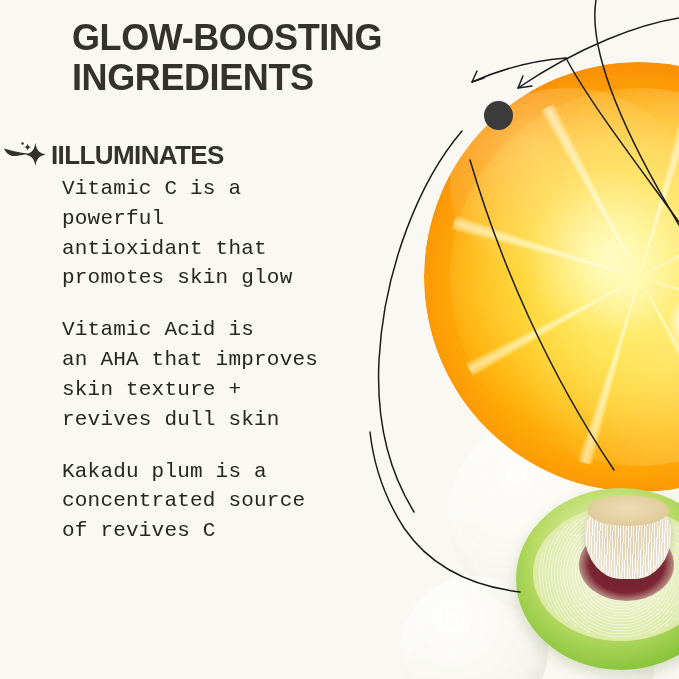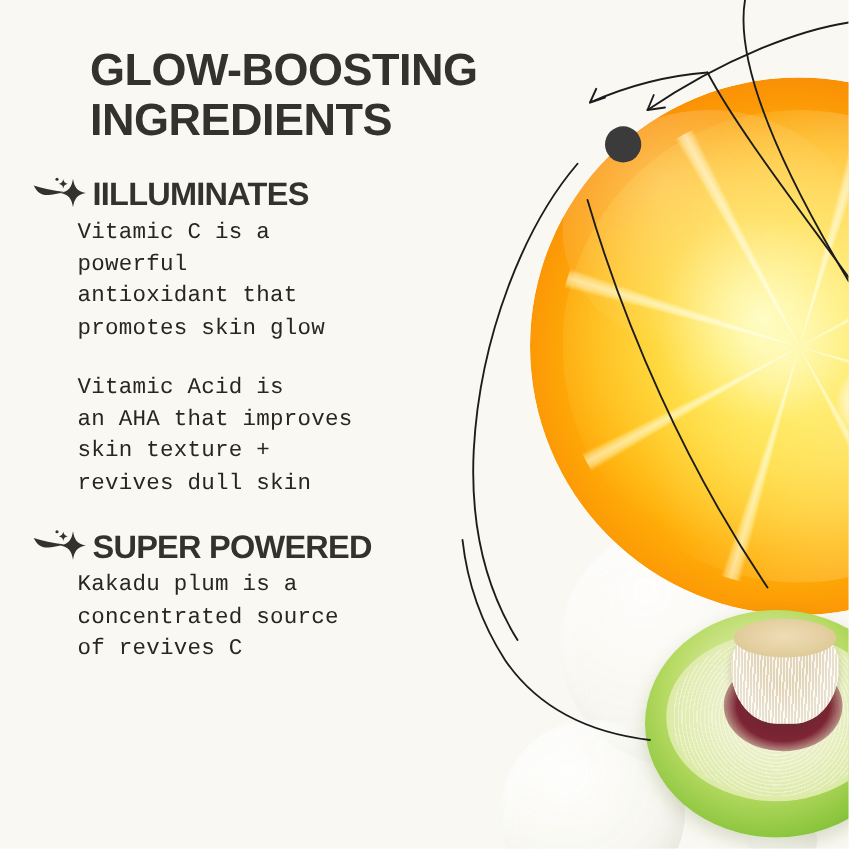--- a/index.html
+++ b/index.html
@@ -218,21 +218,21 @@
   .content {
     position: absolute;
     left: 0;
     top: 0;
     width: 400px;
     height: 679px;
   }
   .poster-title {
     position: absolute;
     left: 72px;
-    top: 36px;
+    top: 18px;
     width: 400px;
     margin: 0;
     font-family: "Liberation Sans", sans-serif;
     font-size: 36px;
     font-weight: 700;
     line-height: 1.12;
     letter-spacing: -0.4px;
     color: #33322f;
     white-space: pre-line;
   }
@@ -240,41 +240,41 @@
     position: absolute;
     left: 0;
     top: 140px;
     width: 400px;
   }
   .section { position: relative; margin-bottom: 22px; }
   .section-head {
     display: flex;
     align-items: center;
     gap: 3px;
-    padding-left: 25px;
+    padding-left: 2px;
   }
   .sparkle-icon {
     width: 46px;
     height: 30px;
     flex: 0 0 46px;
     display: block;
   }
   .section-title {
     font-family: "Liberation Sans", sans-serif;
     font-size: 26px;
     font-weight: 700;
     letter-spacing: -0.6px;
     color: #33322f;
     white-space: nowrap;
     line-height: 1;
   }
   .section-body {
     margin: 4px 0 0 62px;
     font-family: "Liberation Mono", "DejaVu Sans Mono", monospace;
-    font-size: 18px;
+    font-size: 21px;
     line-height: 1.42;
     letter-spacing: .2px;
     color: #27261f;
     white-space: pre-line;
   }
 </style>
 </head>
 <body>
 
 <div id="poster" style="background: rgb(250, 248, 243);">
@@ -355,33 +355,20 @@
       </div>
 
       <div class="section">
         <p class="section-body">Vitamic Acid is
 an AHA that improves
 skin texture +
 revives dull skin</p>
       </div>
 
       <div class="section">
-        <div class="section-head">
-          <span class="sparkle-icon">
-            <svg viewBox="0 0 46 30" width="46" height="30" aria-hidden="true">
-              <g fill="#33322f">
-                <path d="M33.4 3.0 C34.6 10.0 36.6 12.8 43.6 14.4 C36.6 16.0 34.6 18.8 33.4 25.8 C32.2 18.8 30.2 16.0 23.2 14.4 C30.2 12.8 32.2 10.0 33.4 3.0 Z"></path>
-                <path d="M2.0 8.4 C9.0 10.6 17.0 12.4 26.6 13.6 C26.6 13.6 20.0 15.4 13.6 16.0 C8.4 16.4 4.6 14.0 2.0 8.4 Z"></path>
-                <path d="M25.6 3.4 C26.1 5.6 26.9 6.5 29.2 7.0 C26.9 7.6 26.1 8.5 25.6 10.7 C25.1 8.5 24.3 7.6 22.0 7.0 C24.3 6.5 25.1 5.6 25.6 3.4 Z"></path>
-                <circle cx="20.6" cy="3.4" r="1.25"></circle>
-              </g>
-            </svg>
-          </span>
-          <span class="section-title">SUPER POWERED</span>
-        </div>
         <p class="section-body">Kakadu plum is a
 concentrated source
 of revives C</p>
       </div>
 
     </div>
   </div>
 </div>
 
 </body></html>

